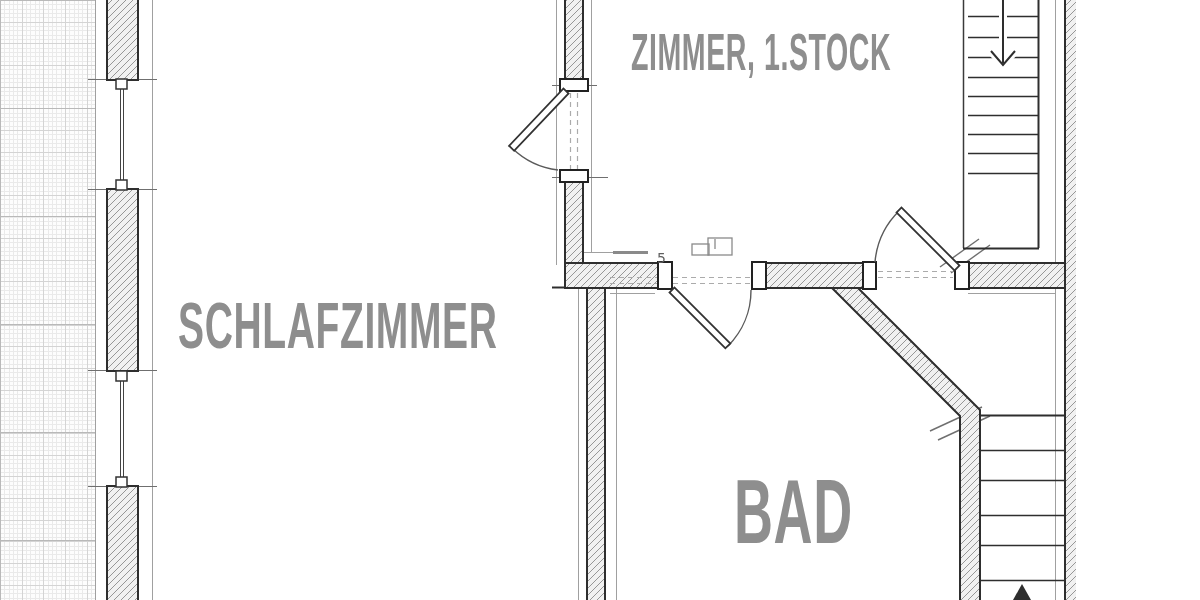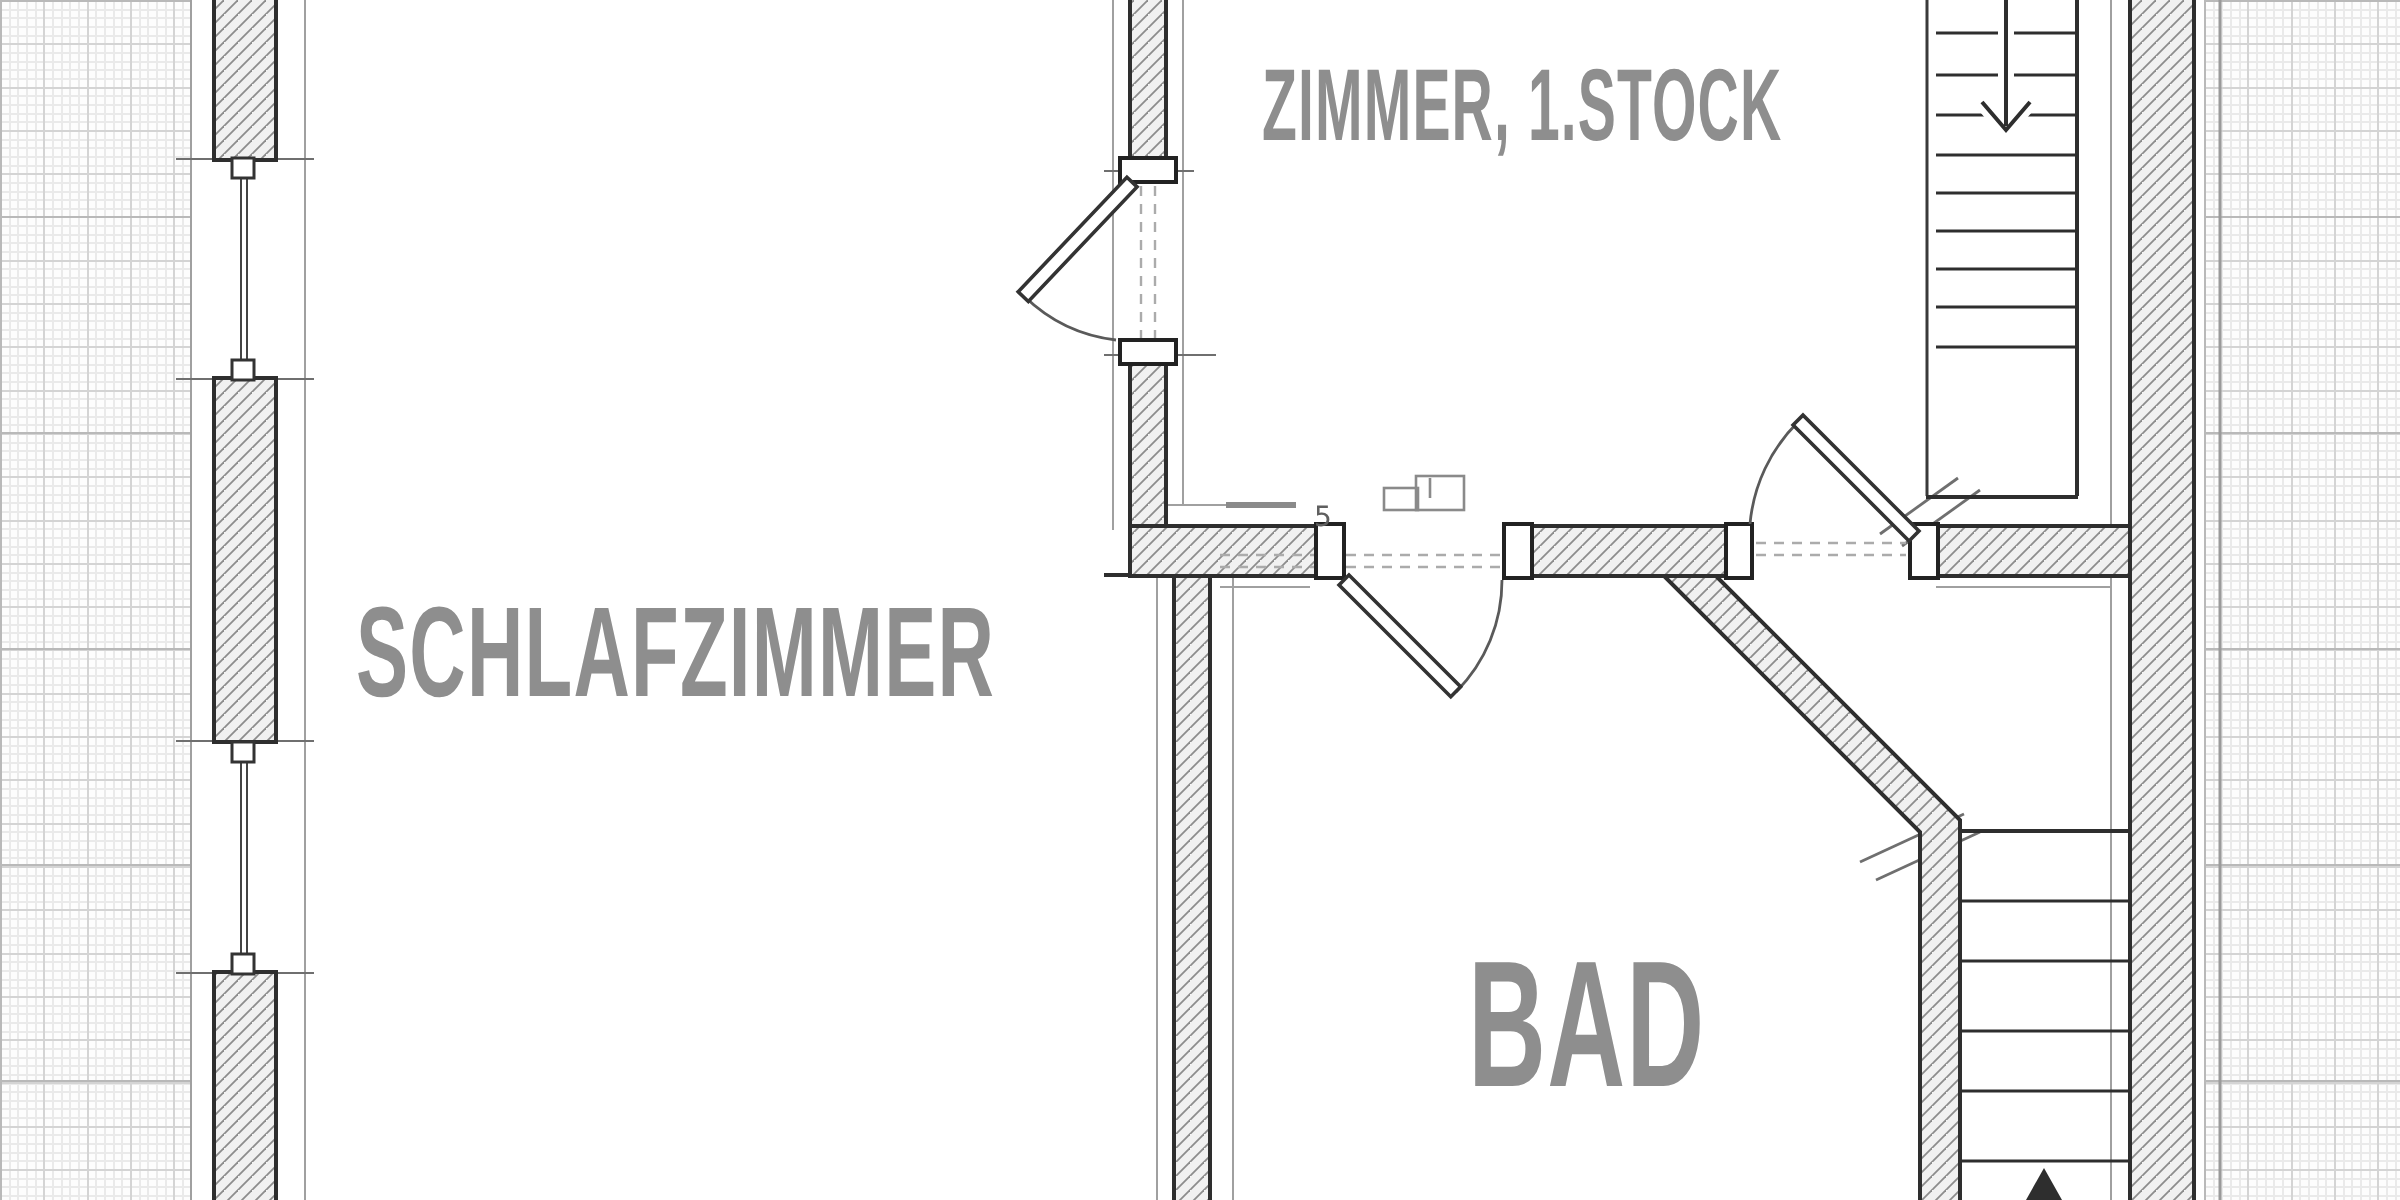--- a/index.html
+++ b/index.html
@@ -1,17 +1,17 @@
 <!DOCTYPE html>
 <html><head>
 <meta charset="utf-8">
 <style>
   html,body{margin:0;padding:0;background:#ffffff;}
   #stage{
-    position:relative;width:1200px;height:600px;overflow:hidden;
+    position:relative;width:1076px;height:600px;overflow:hidden;
     background:#ffffff;font-family:"Liberation Sans",sans-serif;
   }
   .grid-strip{
     position:absolute;top:0;bottom:0;background-color:#fdfdfd;
     background-image:
       repeating-linear-gradient(to bottom,#b9b9b9 0 1px,transparent 1px 108px),
       repeating-linear-gradient(to right,#b9b9b9 0 1px,transparent 1px 108px),
       repeating-linear-gradient(to bottom,#d4d4d4 0 1px,transparent 1px 21.65px),
       repeating-linear-gradient(to right,#d4d4d4 0 1px,transparent 1px 21.65px),
       repeating-linear-gradient(to bottom,#eaeaea 0 1px,transparent 1px 4.33px),

